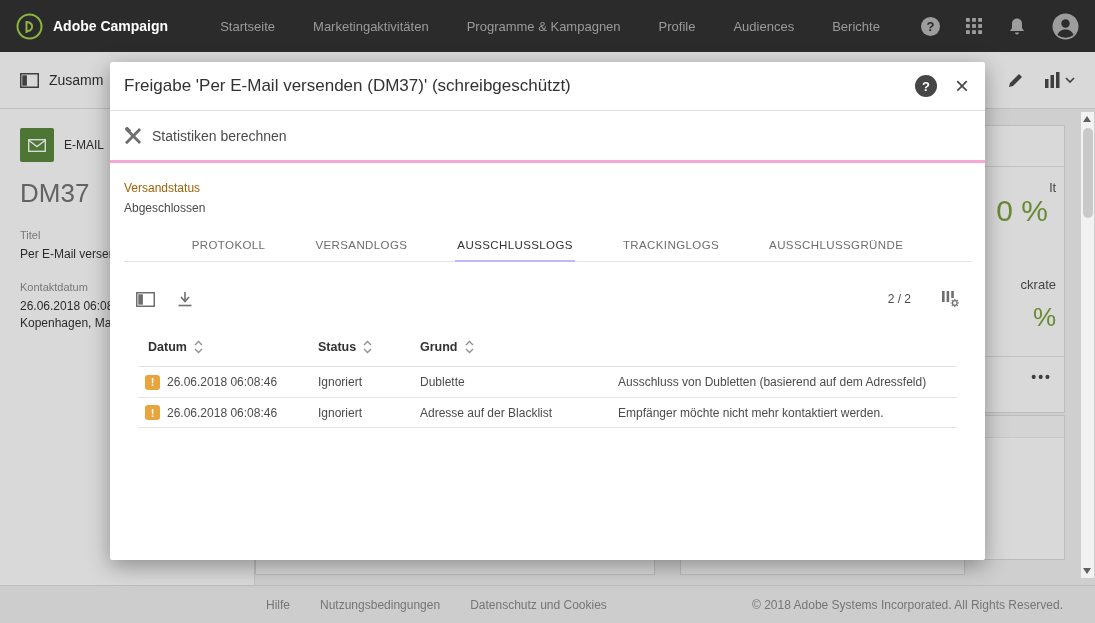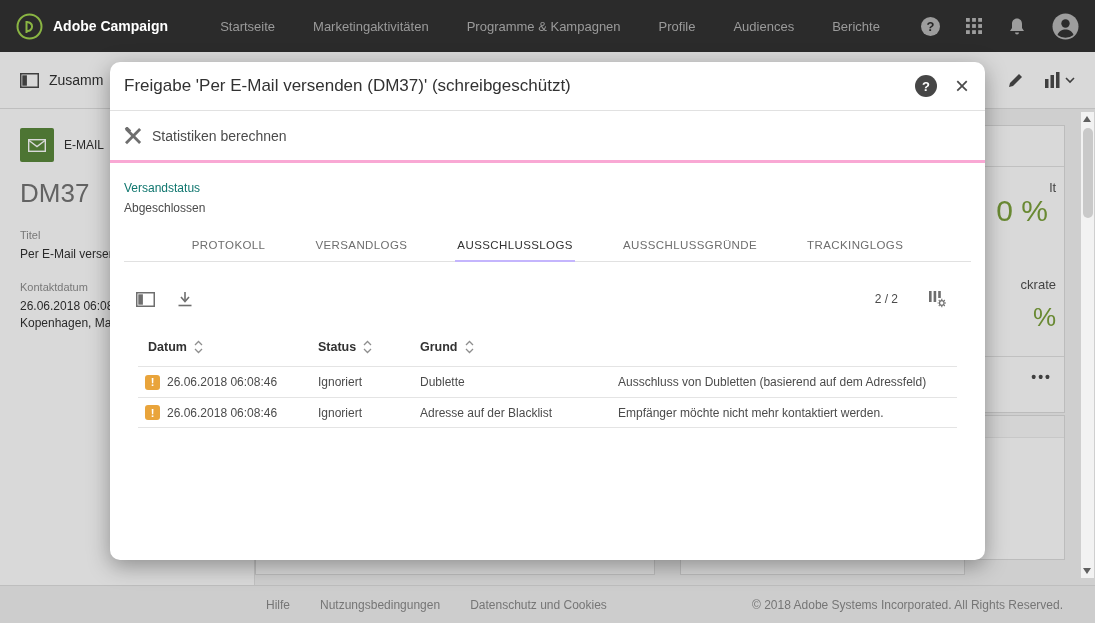--- a/index.html
+++ b/index.html
@@ -74,39 +74,39 @@
                  border-left: 4.5px solid transparent; border-right: 4.5px solid transparent;
                  border-bottom: 6px solid #606060; cursor: pointer; }
   .sb-arrow-down { position: absolute; bottom: 4px; left: 2px; width: 0; height: 0;
                    border-left: 4.5px solid transparent; border-right: 4.5px solid transparent;
                    border-top: 6px solid #606060; cursor: pointer; }
   .sb-thumb { position: absolute; top: 16px; left: 1.5px; width: 10px; height: 90px;
               background: #c9c9c9; border-radius: 5px; cursor: pointer; }
 
   
   .modal { position: absolute; left: 110px; top: 62px; width: 875px; height: 498px; background: #ffffff;
-           box-shadow: 0 6px 22px rgba(0,0,0,0.35); z-index: 70; border-radius: 10px; }
+           box-shadow: 0 6px 22px rgba(0,0,0,0.35); z-index: 70; border-radius: 2px; }
   .modal-header { height: 49px; display: flex; align-items: center; padding: 0 16px 0 14px;
                   border-bottom: 1px solid #e1e1e1; }
   .modal-title { font-size: 17px; color: #323232; white-space: nowrap; }
   .modal-header-right { margin-left: auto; display: flex; align-items: center; gap: 18px; }
   .modal-help { width: 22px; height: 22px; border-radius: 50%; background: #464646; color: #ffffff;
                 font-size: 13px; font-weight: bold; display: flex; align-items: center;
                 justify-content: center; cursor: pointer; }
   .close-btn { font-size: 24px; line-height: 1; color: #4b4b4b; cursor: pointer; }
   .action-bar { height: 52px; display: flex; align-items: center; gap: 10px; padding: 0 14px;
                 border-bottom: 3px solid #f9a8d4; font-size: 14px; color: #4b4b4b; cursor: pointer; }
   .status-block { padding: 18px 16px 0 14px; }
-  .status-label { font-size: 12px; color: #0f766e; }
+  .status-label { font-size: 12px; color: #a16207; }
   .status-value { font-size: 12px; color: #4b4b4b; margin-top: 6px; }
   .tabs { display: flex; justify-content: center; gap: 46px; margin: 16px 14px 0 14px;
           border-bottom: 1px solid #e1e1e1; font-size: 11.5px; letter-spacing: 0.4px; color: #6e6e6e; }
   .tab { padding: 8px 2px 9px 2px; cursor: pointer; white-space: nowrap; }
   .tab.active { color: #323232; border-bottom: 2px solid #c4b5fd; margin-bottom: -1px; }
-  .grid-toolbar { display: flex; align-items: center; height: 74px; padding: 0 38px 0 26px; }
+  .grid-toolbar { display: flex; align-items: center; height: 74px; padding: 0 25px 0 26px; }
   .gt-left { display: flex; align-items: center; gap: 22px; }
   .gt-icon { cursor: pointer; display: inline-flex; }
   .gt-right { margin-left: auto; display: flex; align-items: center; gap: 30px; }
   .counter { font-size: 12px; color: #4b4b4b; }
   .grid { margin: 0 28px; }
   .grid-head { display: flex; align-items: center; padding: 4px 0 12px 0;
                font-size: 12.5px; font-weight: bold; color: #323232; }
   .gh-cell { display: flex; align-items: flex-end; gap: 7px; cursor: pointer; }
   .c1 { width: 180px; }
   .c2 { width: 102px; }
@@ -251,22 +251,22 @@
 
     <div class="status-block">
       <div class="status-label">Versandstatus</div>
       <div class="status-value">Abgeschlossen</div>
     </div>
 
     <div class="tabs">
       <span class="tab">PROTOKOLL</span>
       <span class="tab">VERSANDLOGS</span>
       <span class="tab active">AUSSCHLUSSLOGS</span>
+      <span class="tab">TRACKINGLOGS</span>
       <span class="tab">AUSSCHLUSSGRÜNDE</span>
-      <span class="tab">TRACKINGLOGS</span>
     </div>
 
     <div class="grid-toolbar">
       <div class="gt-left">
         <span class="gt-icon">
           <svg width="19" height="15" viewBox="0 0 19 15">
             <rect x="0.75" y="0.75" width="17.5" height="13.5" fill="none" stroke="#6e6e6e" stroke-width="1.5"></rect>
             <rect x="2.3" y="2.3" width="4.6" height="10.4" fill="#6e6e6e"></rect>
           </svg>
         </span>

